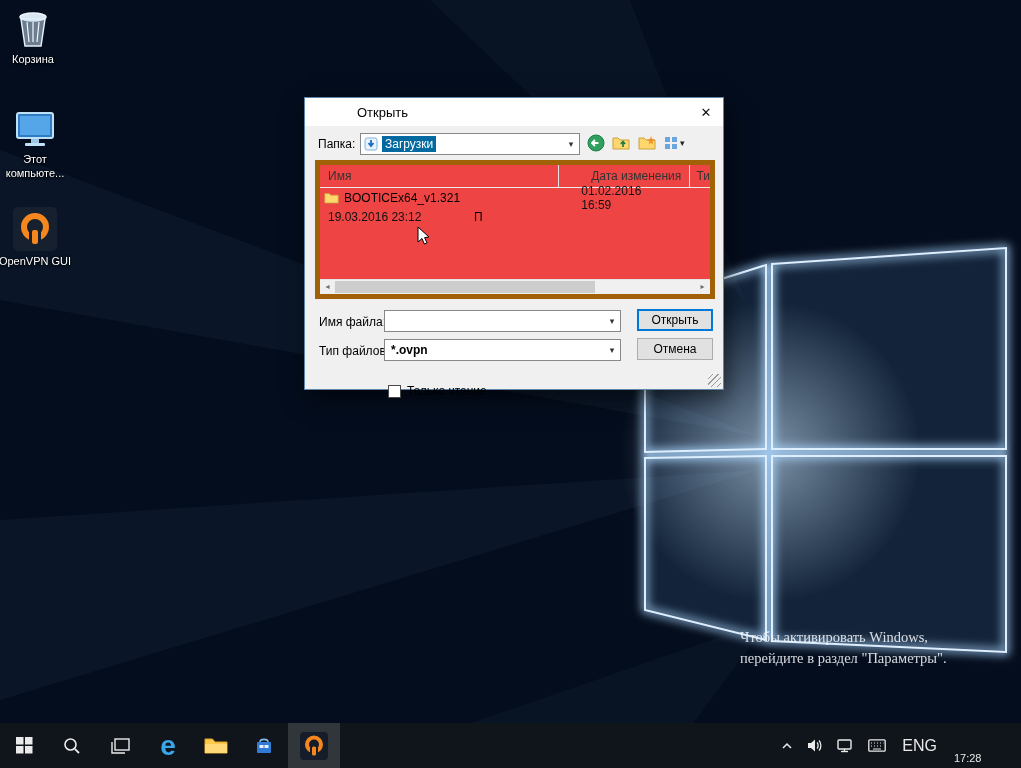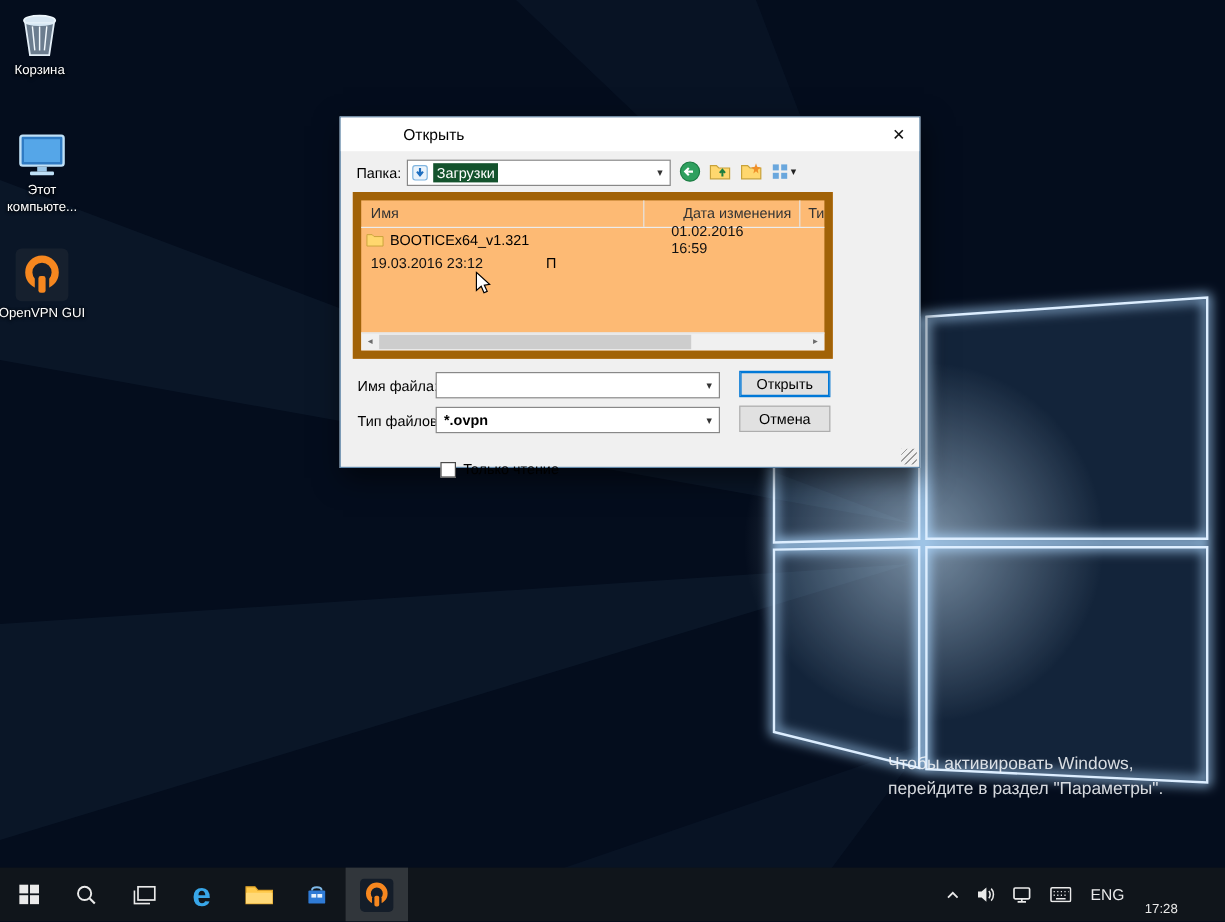--- a/index.html
+++ b/index.html
@@ -19,43 +19,43 @@
   .desk-icon .ic{display:flex;justify-content:center;margin-bottom:3px;}
   .desk-icon .lbl{font-size:11px;color:#fff;line-height:1.25;
     text-shadow:0 1px 3px rgba(0,0,0,.95),0 0 2px rgba(0,0,0,.8);}
   #icon-recycle{left:-6px;top:8px;}
   #icon-thispc{left:-4px;top:108px;}
   #icon-openvpn{left:-4px;top:206px;}
 
   
   .activation{position:absolute;left:740px;top:627px;}
   .act-title{font-size:21px;color:rgba(228,232,236,.62);margin:0 0 7px 0;font-weight:400;}
-  .act-line{font-size:14.5px;color:rgba(242,245,248,.88);line-height:1.45;}
-
-  
-  .dialog{position:absolute;left:283px;top:97px;width:484px;height:293px;
+  .act-line{font-size:14.5px;color:rgba(242,245,248,.88);line-height:1.45;font-family:Liberation Serif, serif;}
+
+  
+  .dialog{position:absolute;left:304px;top:97px;width:420px;height:293px;
     background:#f0f0f0;border:1px solid #5f86a8;box-sizing:border-box;
     box-shadow:3px 8px 22px rgba(0,0,0,.55);font-size:12px;color:#000;}
   .titlebar{height:28px;background:#fff;display:flex;align-items:center;}
   .titlebar .title{padding-left:52px;font-size:13px;}
   .titlebar .close{margin-left:auto;width:34px;text-align:center;font-size:13px;color:#111;cursor:default;}
 
   .lbl-folder{position:absolute;left:13px;top:39px;}
   .combo{position:absolute;background:#fff;border:1px solid #888;box-sizing:border-box;
     display:flex;align-items:center;height:22px;}
   .combo .caret{margin-left:auto;width:16px;text-align:center;color:#333;font-size:9px;}
   #folder-combo{left:55px;top:35px;width:220px;}
   #folder-combo .dlicon{margin:0 4px 0 3px;display:flex;}
-  #folder-combo .sel{background:#14532d;color:#fff;padding:1px 3px;}
+  #folder-combo .sel{background:#0369a1;color:#fff;padding:1px 3px;}
 
   .toolbar{position:absolute;left:282px;top:36px;display:flex;gap:7px;align-items:center;}
   .toolbar .tbi{display:flex;align-items:center;}
 
   .filelist{position:absolute;left:10px;top:62px;width:400px;height:139px;
-    background:#fdba74;border:7px solid #a16207;box-sizing:border-box;}
+    background:#ef4444;border:5px solid #a16207;box-sizing:border-box;}
   .fl-header{display:flex;height:22px;color:#333;border-bottom:1px solid #ececec;}
   .fl-header>div{box-sizing:border-box;padding-top:4px;border-right:1px solid #e4e4e4;}
   .h-name{width:264px;padding-left:8px;}
   .h-date{width:118px;padding-left:8px;margin-left:24px;}
   .h-type{flex:1;padding-left:6px;border-right:none!important;}
   .row{display:flex;height:19px;align-items:center;gap:30px;}
   .c-name{width:264px;box-sizing:border-box;display:flex;align-items:center;gap:5px;
     padding-left:4px;white-space:nowrap;overflow:hidden;}
   .c-date{width:118px;box-sizing:border-box;padding-left:8px;color:#111;}
   .c-type{flex:1;padding-left:6px;overflow:hidden;white-space:nowrap;}
@@ -86,21 +86,21 @@
     background:repeating-linear-gradient(135deg,transparent 0 3px,#9a9a9a 3px 4px);}
 
   
   .taskbar{position:absolute;left:0;bottom:0;width:1021px;height:45px;background:#10151b;
     display:flex;align-items:stretch;color:#e9e9e9;}
   .tb-item{width:48px;display:flex;align-items:center;justify-content:center;}
   .tb-item.active{width:52px;background:rgba(255,255,255,.14);}
   .edge-e{font-size:28px;font-weight:bold;color:#38a6e8;line-height:1;}
   .tb-right{margin-left:auto;display:flex;align-items:center;}
   .tray{padding:0 7px;display:flex;align-items:center;height:100%;}
-  .lang{font-size:13px;padding:0 9px;}
+  .lang{font-size:16px;padding:0 9px;}
   .clock{text-align:left;font-size:11px;line-height:1.4;padding:0 12px 0 8px;margin-top:42px;}
 </style>
 </head>
 <body>
 
 <div class="wallpaper">
   <svg width="1021" height="768" viewBox="0 0 1021 768">
     <defs>
       <filter id="glow" x="-40%" y="-40%" width="180%" height="180%">
           <feGaussianBlur stdDeviation="5"></feGaussianBlur>

